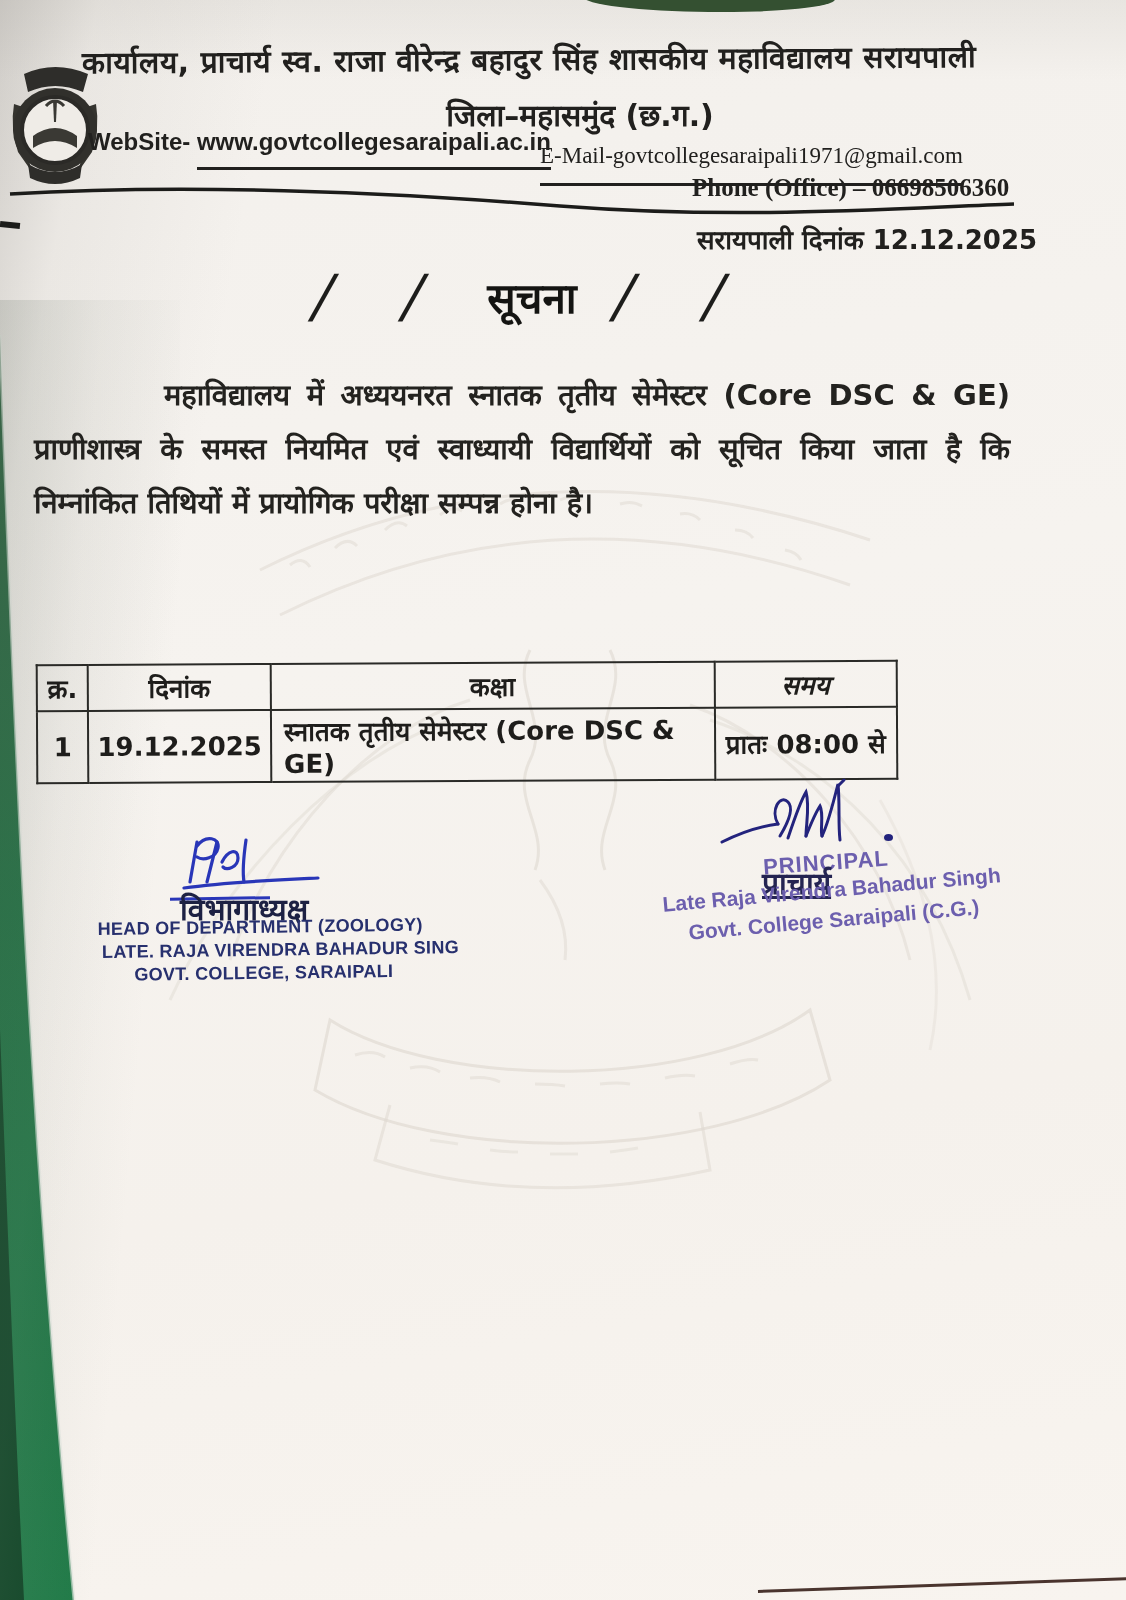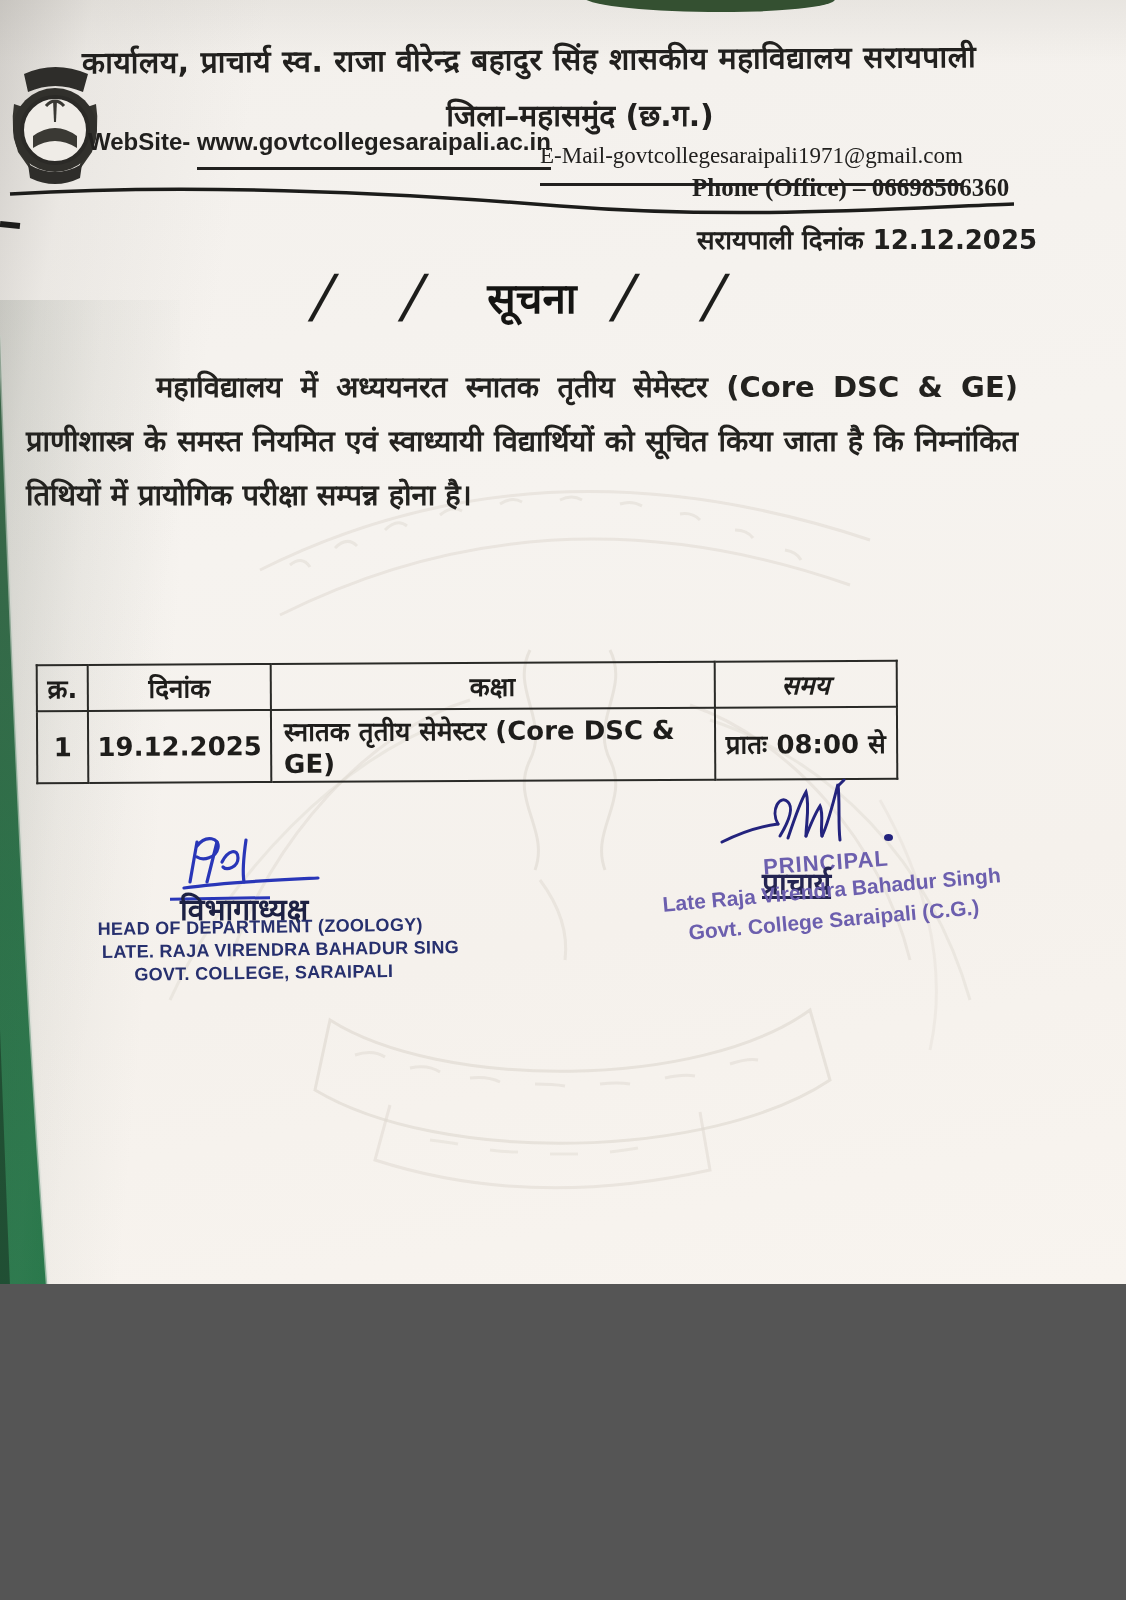--- a/index.html
+++ b/index.html
@@ -1,18 +1,18 @@
 <!DOCTYPE html>
 <html><head>
 <meta charset="utf-8">
 <style>
   html,body{margin:0;padding:0;background:#555;}
   .page{
     position:relative;
-    width:1126px;height:1284px;
+    width:1126px;height:1600px;
     margin:0 auto;
     overflow:hidden;
     background:
       linear-gradient(100deg, rgba(125,122,116,0.30) 0%, rgba(190,187,181,0.18) 7%, rgba(246,243,240,0) 20%),
       linear-gradient(to bottom, rgba(205,202,196,0.30) 0%, rgba(246,243,240,0) 5%),
       linear-gradient(170deg, #f3f0ec 0%, #f6f3ef 40%, #f5f1ec 70%, #f8f4ef 100%);
     font-family:"DejaVu Sans", sans-serif;
     color:#21201e;
   }
   .abs{position:absolute;}
@@ -25,21 +25,21 @@
   .email-row{left:540px;top:143px;font-size:23px;font-weight:400;font-family:"Liberation Serif",serif;border-bottom:3px solid #21201e;padding-bottom:14px;color:#21201e;}
   .phone-row{left:692px;top:174px;font-size:25px;font-weight:600;font-family:"Liberation Serif",serif;}
   .place-date{left:697px;top:208px;font-size:26px;font-weight:700;margin-top:13px;}
   .edge-dash{left:0;top:222px;width:20px;height:6px;background:#1c1c1a;transform:rotate(6deg);}
   
   .title-row{left:0;top:262px;width:1064px;display:flex;justify-content:center;align-items:center;gap:38px;}
   .title-slashes{font-size:58px;font-weight:500;letter-spacing:26px;transform:skewX(-14deg);color:#1d1d1b;}
   .title-text{font-size:42px;font-weight:700;color:#141412;}
   
   .body-copy{left:26px;top:360px;width:992px;}
-  .body-copy p{margin:0;font-size:29px;font-weight:600;line-height:54px;text-align:justify;color:#23221f;}
+  .body-copy p{margin:8px;font-size:29px;font-weight:600;line-height:54px;text-align:justify;color:#23221f;}
   .body-copy p.p1{text-indent:130px;}
   .body-copy p.p2{text-indent:130px;margin-top:22px;}
   
   .sched-table{left:36px;top:662px;width:862px;border-collapse:collapse;transform:rotate(-0.3deg);}
   .sched-table td{border:2.5px solid #2a2a27;font-size:26px;font-weight:700;padding:2px 8px;color:#1e1d1b;}
   .sched-table .hdr td{text-align:center;height:40px;}
   .sched-table .data td{height:44px;}
   .c-sno{width:6%;text-align:center;}
   .c-date{width:17%;text-align:center;}
   .c-class{width:55%;}

